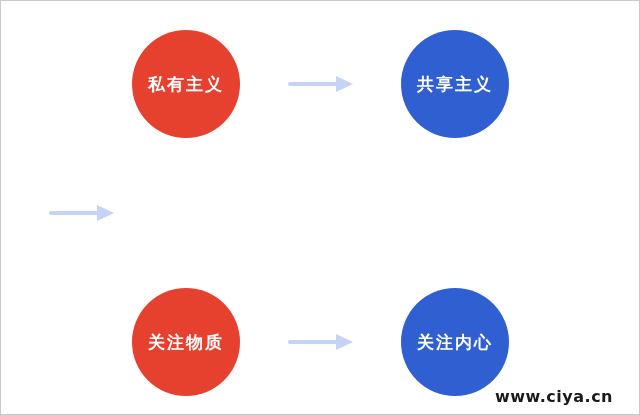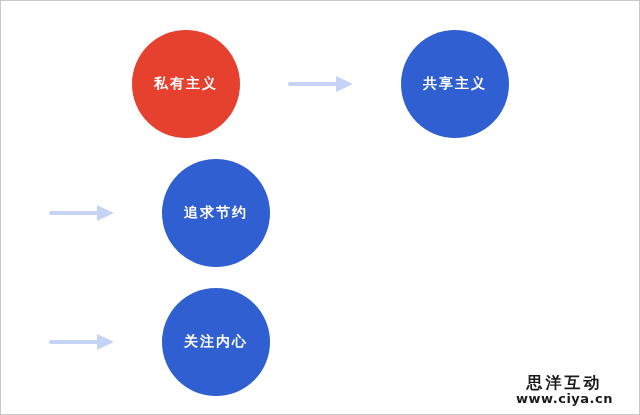--- a/index.html
+++ b/index.html
@@ -43,21 +43,21 @@
     margin-left: 131px;
     background: var(--from-color);
   }
   .circle.to {
     margin-left: 47px;
     background: var(--to-color);
     font-family: Liberation Serif, serif;
   }
   .circle-label {
     color: var(--circle-text-color);
-    font-size: 14px;
+    font-size: 17px;
     font-weight: bold;
     letter-spacing: 2px;
     white-space: nowrap;
   }
   .arrow {
     margin-left: 48px;
     width: 66px;
     height: 18px;
     color: var(--arrow-color);
     display: flex;
@@ -76,21 +76,21 @@
       -1px  0   0 #fff, 1px  0   0 #fff,
        0   -1px 0 #fff, 0    1px 0 #fff;
   }
   .wm-brand {
     font-size: 16px;
     font-weight: bold;
     letter-spacing: 3px;
     line-height: 1.1;
   }
   .wm-url {
-    font-size: 13px;
+    font-size: 16px;
     font-weight: bold;
     letter-spacing: 0.5px;
     line-height: 1.1;
   }
 </style>
 </head>
 <body>
 
 <div class="canvas">
 
@@ -109,35 +109,34 @@
     </div>
   </div>
 
   <div class="row">
     <div class="arrow">
       <svg width="66" height="18" viewBox="0 0 66 18" aria-hidden="true">
         <line x1="2" y1="9" x2="49" y2="9" stroke="currentColor" stroke-width="4" stroke-linecap="round"></line>
         <path d="M48 1 L65 9 L48 17 Z" fill="currentColor"></path>
       </svg>
     </div>
-    <div class="circle to">
-      <span class="circle-label">追求节约</span>
-    </div>
   </div>
 
   <div class="row">
+    <div class="circle from">
+      <span class="circle-label">关注物质</span>
+    </div>
     <div class="arrow">
       <svg width="66" height="18" viewBox="0 0 66 18" aria-hidden="true">
         <line x1="2" y1="9" x2="49" y2="9" stroke="currentColor" stroke-width="4" stroke-linecap="round"></line>
         <path d="M48 1 L65 9 L48 17 Z" fill="currentColor"></path>
       </svg>
     </div>
     <div class="circle to">
       <span class="circle-label">关注内心</span>
     </div>
   </div>
 
   <div class="watermark">
-    <div class="wm-brand">思洋互动</div>
     <div class="wm-url">www.ciya.cn</div>
   </div>
 
 </div>
 
 </body></html>

